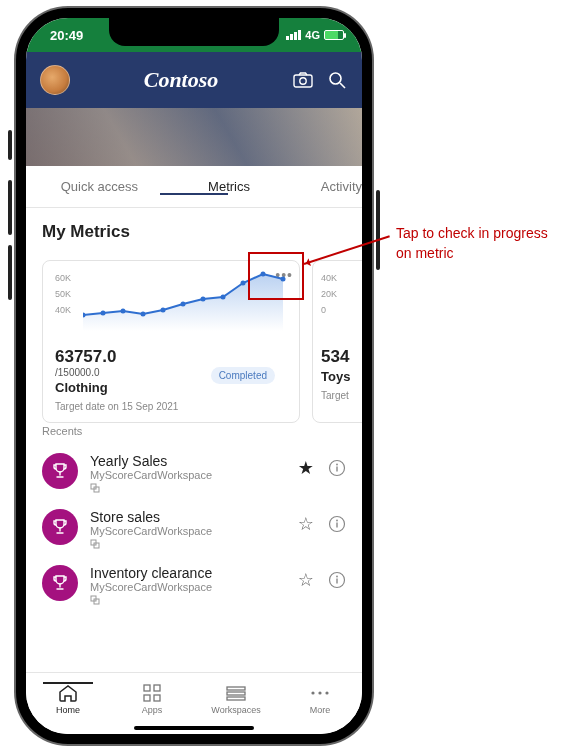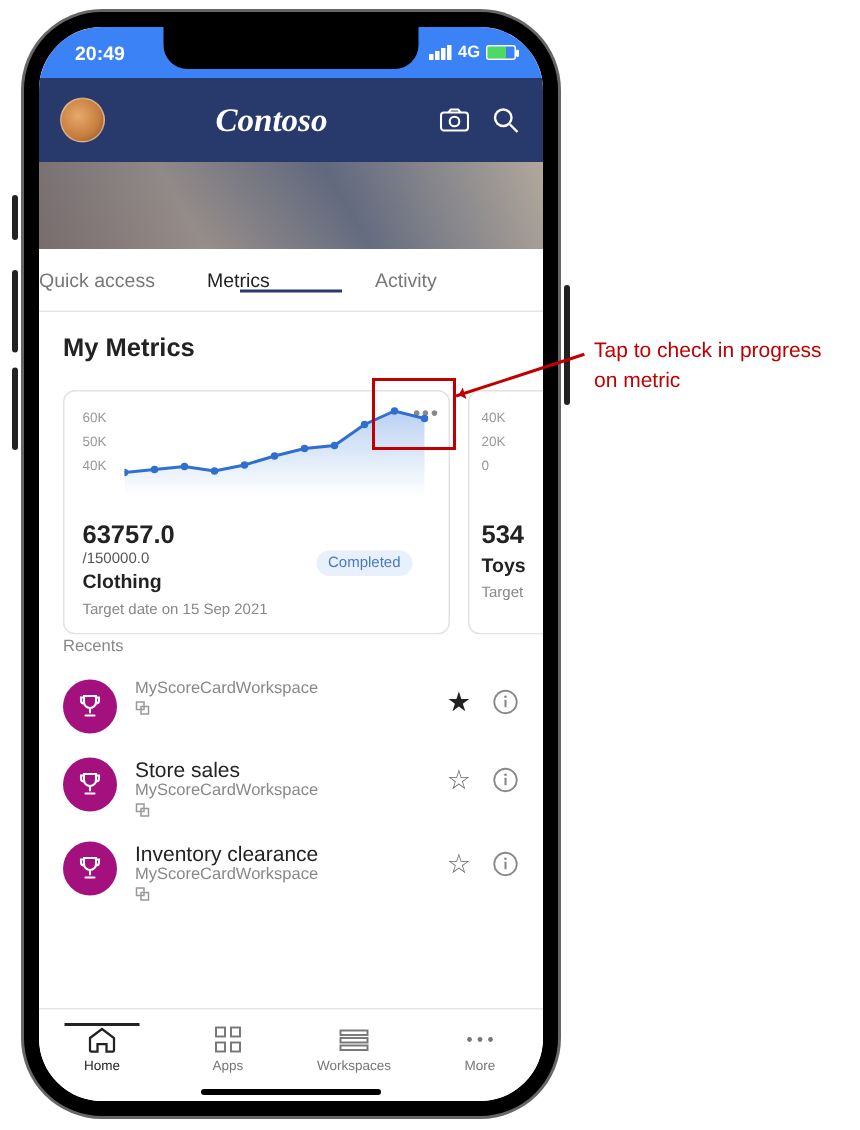--- a/index.html
+++ b/index.html
@@ -27,21 +27,21 @@
   .sb-left3 { left:8px; top:245px; width:4px; height:55px; }
   .sb-right { left:376px; top:190px; width:4px; height:80px; }
   .notch {
     position:absolute; left:50%; top:0; transform:translateX(-50%);
     width: 170px; height:28px; background:#000;
     border-bottom-left-radius:16px; border-bottom-right-radius:16px;
     z-index:50;
   }
   
   .status {
-    height: 34px; background:#3b82f6; color:#fff;
+    height: 34px; background:#15803d; color:#fff;
     display:flex; justify-content:space-between; align-items:center;
     padding: 0 18px 0 24px; font-size:13px; font-weight:600;
   }
   .status-right { display:flex; align-items:center; gap:4px; font-size:11px; }
   .sig { display:flex; align-items:flex-end; gap:1px; }
   .sig span { width:3px; background:#fff; }
   .sig span:nth-child(1){height:4px;} .sig span:nth-child(2){height:6px;}
   .sig span:nth-child(3){height:8px;} .sig span:nth-child(4){height:10px;}
   .batt {
     width:20px; height:10px; border:1px solid #fff; border-radius:2px;
@@ -67,21 +67,21 @@
       linear-gradient(120deg, rgba(40,50,80,.4), rgba(120,100,90,.3)),
       linear-gradient(60deg, #a89080 0%, #c7b8a8 30%, #6b7a95 60%, #d0c8b8 100%);
     background-size: cover;
   }
   
   .tabs {
     display:flex; border-bottom:1px solid #e5e5e5; height:42px;
     align-items:center;
   }
   .tab {
-    flex:1; text-align:left; font-size:13px; color:#777; position:relative;
+    flex:1; text-align:right; font-size:13px; color:#777; position:relative;
   }
   .tab.active { color:#222; font-weight:500; }
   .tab.active::after {
     content:""; position:absolute; bottom:-1px; left:20%; right:20%;
     height:2px; background:#273A6B;
   }
   
   .main { padding: 14px 0 0 16px; }
   .sect-title { font-size:17px; font-weight:700; color:#222; margin-bottom:18px; }
   .cards { display:flex; gap:12px; overflow:hidden; }
@@ -278,20 +278,21 @@
 
       <div class="li">
         <div class="li-ico">
           <svg width="18" height="18" viewBox="0 0 18 18" fill="none" stroke="#fff" stroke-width="1.4">
               <path d="M5 2h8v4a4 4 0 01-8 0V2z"></path>
               <path d="M5 3H3v2a2 2 0 002 2M13 3h2v2a2 2 0 01-2 2"></path>
               <path d="M9 10v3M6 15h6" stroke-linecap="round"></path>
             </svg>
         </div>
         <div class="li-body">
+          <div class="li-title">Yearly Sales</div>
           <div class="li-sub">MyScoreCardWorkspace</div>
           <div class="li-link">
             <svg width="10" height="10" viewBox="0 0 10 10">
                 <rect x="1" y="1" width="5" height="5" fill="none" stroke="#999"></rect>
                 <rect x="4" y="4" width="5" height="5" fill="none" stroke="#999"></rect>
               </svg>
           </div>
         </div>
         <div class="li-acts">
           <span class="star filled">★</span>

